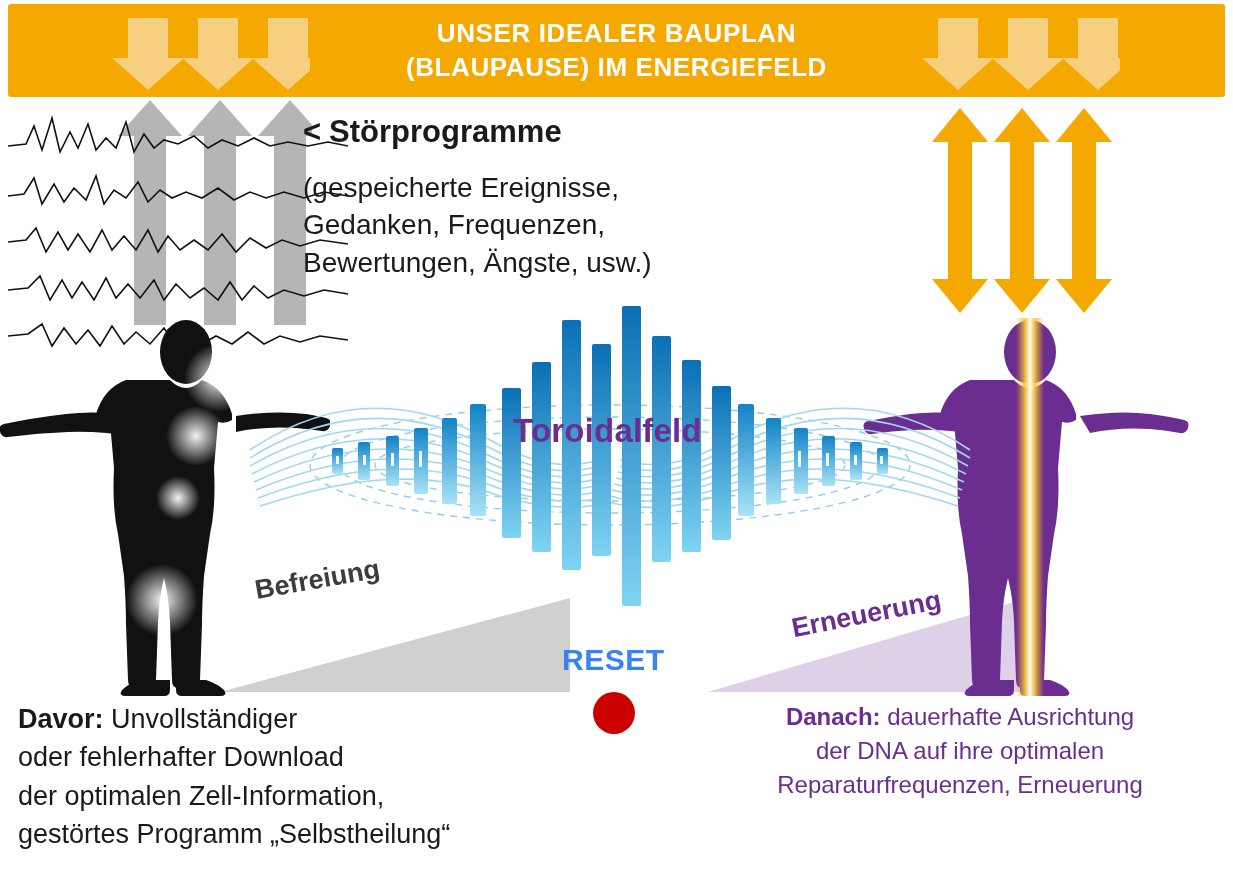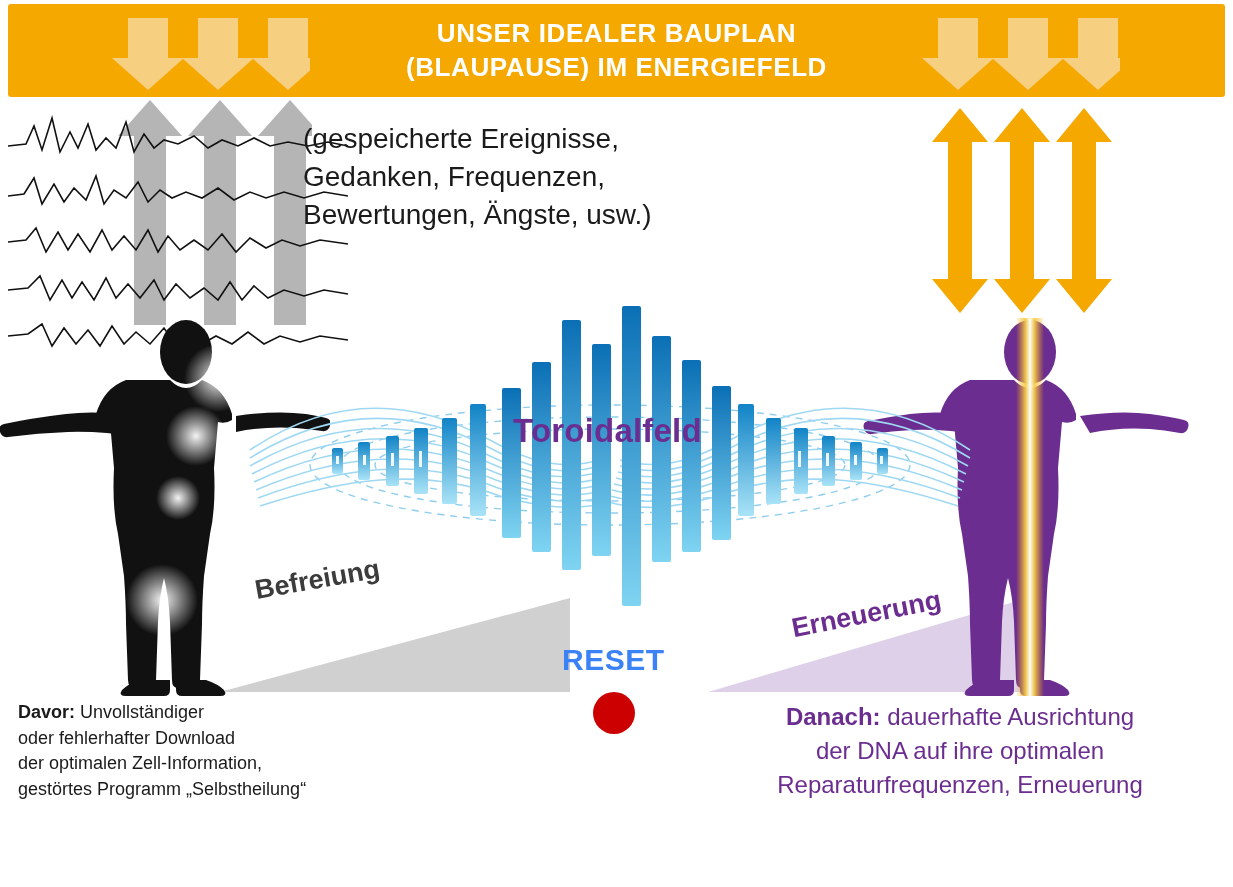--- a/index.html
+++ b/index.html
@@ -75,21 +75,21 @@
     color: #1a1a1a;
     line-height: 1.05;
     white-space: nowrap;
   }
   .stoer-head .lt {
     font-weight: bold;
     font-size: 31px;
     margin-right: 8px;
   }
   .stoer-sub {
-    margin-top: 4px;
+    margin-top: 20px;
     font-size: 28px;
     color: #1a1a1a;
     line-height: 1.35;
   }
 
   .toroid-label {
     position: absolute;
     left: 513px;
     top: 412px;
     font-size: 33px;
@@ -136,21 +136,21 @@
     color: #6b2d8f;
     transform: rotate(-11deg);
     transform-origin: left bottom;
   }
 
   .davor {
     position: absolute;
     left: 18px;
     top: 700px;
     width: 560px;
-    font-size: 18px;
+    font-size: 27px;
     color: #1a1a1a;
     line-height: 1.42;
   }
   .davor b { font-weight: bold; }
 
   .danach {
     position: absolute;
     left: 700px;
     top: 700px;
     width: 520px;
@@ -221,20 +221,23 @@
         <path d="M0,42 L18,40 L26,22 L34,46 L44,14 L52,48 L62,28 L70,44 L80,20 L88,46 L98,34 L108,44 L118,18 L126,48 L136,30 L146,44 L156,36 L170,40 L186,32 L200,44 L214,36 L230,42 L246,34 L262,42 L280,38 L300,42 L320,38 L340,42"></path>
         <path d="M0,92 L16,90 L26,74 L34,100 L46,80 L56,98 L66,84 L78,96 L88,72 L96,100 L106,86 L118,94 L130,78 L140,98 L152,86 L164,94 L178,88 L194,94 L210,84 L226,96 L242,88 L258,94 L276,88 L296,94 L316,88 L340,92"></path>
         <path d="M0,138 L18,136 L28,124 L38,148 L50,128 L60,146 L70,130 L82,148 L94,126 L104,146 L116,132 L128,146 L140,126 L150,148 L160,132 L172,146 L186,136 L200,146 L214,130 L228,148 L242,134 L258,144 L274,136 L292,142 L312,136 L340,140"></path>
         <path d="M0,186 L20,184 L32,172 L42,196 L54,176 L64,194 L74,178 L86,196 L98,174 L108,194 L120,180 L132,194 L146,176 L156,196 L168,180 L182,194 L196,184 L210,196 L222,178 L234,196 L246,182 L260,194 L276,186 L296,192 L316,186 L340,190"></path>
         <path d="M0,232 L20,230 L34,220 L44,242 L56,224 L68,240 L80,226 L92,242 L104,222 L116,240 L128,228 L142,240 L156,224 L168,242 L180,228 L194,240 L208,232 L224,240 L240,228 L256,240 L272,232 L292,238 L312,232 L340,236"></path>
       </g>
     </svg>
   </div>
 
   <div class="stoer-block">
+    <div class="stoer-head">
+      <span class="lt">&lt;</span><span>Störprogramme</span>
+    </div>
     <div class="stoer-sub">
       <div>(gespeicherte Ereignisse,</div>
       <div>Gedanken, Frequenzen,</div>
       <div>Bewertungen, Ängste, usw.)</div>
     </div>
   </div>
 
   <div class="arrow" style="left:930px; top:108px;">
     <svg width="190" height="205" viewBox="0 0 190 205">
       <g fill="#f5a800">

